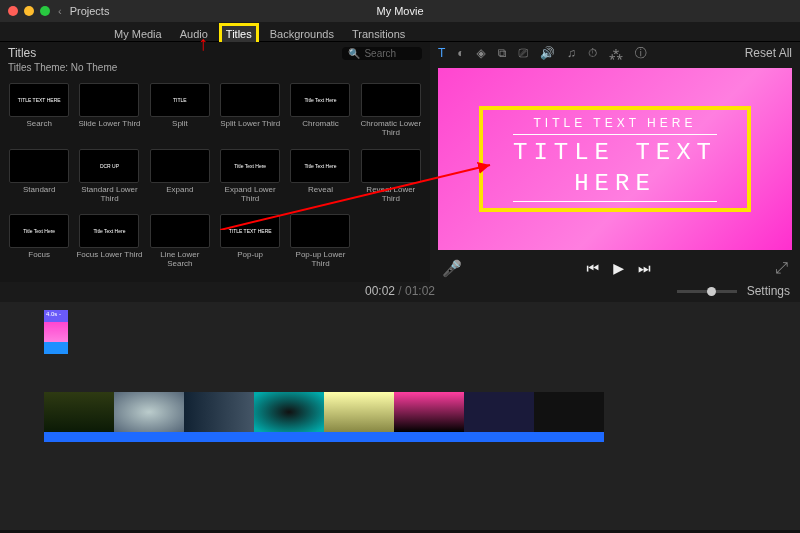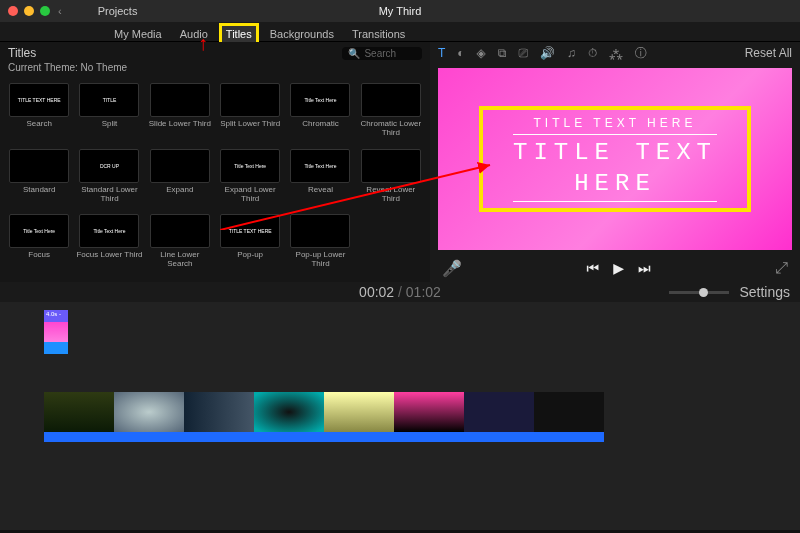--- a/index.html
+++ b/index.html
@@ -2,21 +2,21 @@
 <html><head>
 <meta charset="utf-8">
 <style>
 * { margin:0; padding:0; box-sizing:border-box; font-family:-apple-system,"Helvetica Neue",Arial,sans-serif; }
 body { background:#111; width:800px; height:533px; overflow:hidden; color:#ccc; position:relative; }
 .topbar { height:22px; background:#2a2a2a; display:flex; align-items:center; padding:0 8px; gap:8px; font-size:11px; position:relative; }
 .traffic { display:flex; gap:6px; }
 .traffic span { width:10px; height:10px; border-radius:50%; display:inline-block; }
 .tc-close{background:#ff5f57}.tc-min{background:#febc2e}.tc-max{background:#28c840}
 .back { color:#888;}
-.proj { color:#ccc;margin-left:28px;}
+.proj { color:#ccc;}
 .title-center { position:absolute; left:50%; transform:translateX(-50%); color:#eee; font-size:11px; }
 .tabs { background:#1a1a1a; padding:4px 0 0 110px; font-size:11px; display:flex; gap:10px; border-bottom:1px solid #000; align-items:center; height:20px;}
 .tab { color:#bbb; padding:2px 4px; cursor:pointer;}
 .tab.hl { outline:3px solid #ffe400; background:#333; color:#fff;}
 .main { display:flex; height:240px; }
 .left { width:430px; background:#161616; display:flex; flex-direction:column; }
 .left-header { display:flex; align-items:center; justify-content:space-between; padding:4px 8px 2px 8px; font-size:12px;}
 .search { display:flex; align-items:center; gap:4px; color:#666; background:#0a0a0a; border-radius:4px; padding:1px 6px; font-size:10px; width:80px;}
 .theme { font-size:10px; padding:0 8px 4px 8px; color:#aaa;}
 .grid { display:grid; grid-template-columns:repeat(6,1fr); gap:4px; padding:6px; overflow:auto; flex:1;}
@@ -29,21 +29,21 @@
 .tools-left{display:flex;gap:12px;align-items:center;}
 .tools-left span:first-child{color:#4aa3ff;}
 .reset { font-size:12px; color:#bbb;}
 .preview { flex:1; margin:4px 8px; position:relative; background:linear-gradient(135deg,#ff46d0,#ff7ee0 60%,#ff2fce); display:flex; align-items:center; justify-content:center;}
 .titlebox { border:4px solid #ffe400; padding:4px 30px; text-align:center; color:#fff; font-family:"Times New Roman",serif;}
 .titlebox .sub { font-size:12px; letter-spacing:4px; padding:2px 0;}
 .titlebox hr{ border:0; border-top:1px solid #fff; margin:2px 0;}
 .titlebox .mainT { font-size:24px; letter-spacing:6px; line-height:1.3;font-family:Liberation Mono, monospace;}
 .controls { height:28px; display:flex; align-items:center; justify-content:space-between; padding:0 12px;}
 .pb { display:flex; gap:14px; color:#eee; font-size:14px;}
-.timebar { background:#1a1a1a; display:flex; align-items:flex-end; justify-content:space-between; padding:2px 10px; font-size:14px; color:#bbb; height:20px;}
+.timebar { background:#1a1a1a; display:flex; align-items:flex-start; justify-content:space-between; padding:2px 10px; font-size:12px; color:#bbb; height:20px;}
 .timecode{position:absolute;left:50%;transform:translateX(-50%);}
 .slider { display:flex; align-items:center; gap:6px;}
 .slider .rail{width:60px;height:3px;background:#444;position:relative;}
 .slider .knob{position:absolute;left:30px;top:-3px;width:9px;height:9px;border-radius:50%;background:#ccc;}
 .timeline { background:#222; height:228px; position:relative; padding:8px 0 0 0;}
 .clip-stack { position:absolute; left:44px; top:8px;}
 .tiny { width:24px; height:12px; font-size:6px; background:#6a5af9; color:#fff; padding:1px 2px;}
 .pinkclip { width:24px; height:20px; background:linear-gradient(#ff46d0,#ff7ee0);}
 .blueclip { width:24px; height:12px; background:#1e90ff;}
 .video-track { position:absolute; left:44px; top:90px; height:40px; display:flex; background:#000;}
@@ -58,53 +58,53 @@
 <body>
 
 <div class="topbar">
   <div class="traffic">
     <span class="tc-close"></span>
     <span class="tc-min"></span>
     <span class="tc-max"></span>
   </div>
   <span class="back">‹</span>
   <span class="proj">Projects</span>
-  <span class="title-center">My Third</span>
+  <span class="title-center">My Movie</span>
 </div>
 
 <div class="tabs" id="tabs">
     <span class="tab">My Media</span>
     <span class="tab">Audio</span>
     <span class="tab hl">Titles</span>
     <span class="tab">Backgrounds</span>
     <span class="tab">Transitions</span>
   </div>
 
 <div class="main">
   <div class="left">
     <div class="left-header">
       <span>Titles</span>
       <div class="search">
         <span>🔍</span>
         <span>Search</span>
       </div>
     </div>
-    <div class="theme">Current Theme: No Theme</div>
+    <div class="theme">Titles Theme: No Theme</div>
     <div class="grid" id="grid">
         <div class="cell">
           <div class="thumb">TITLE TEXT HERE</div>
           <div class="cap">Search</div>
         </div>
         <div class="cell">
+          <div class="thumb"></div>
+          <div class="cap">Slide Lower Third</div>
+        </div>
+        <div class="cell">
           <div class="thumb">TITLE</div>
           <div class="cap">Split</div>
-        </div>
-        <div class="cell">
-          <div class="thumb"></div>
-          <div class="cap">Slide Lower Third</div>
         </div>
         <div class="cell">
           <div class="thumb"></div>
           <div class="cap">Split Lower Third</div>
         </div>
         <div class="cell">
           <div class="thumb">Title Text Here</div>
           <div class="cap">Chromatic</div>
         </div>
         <div class="cell">

